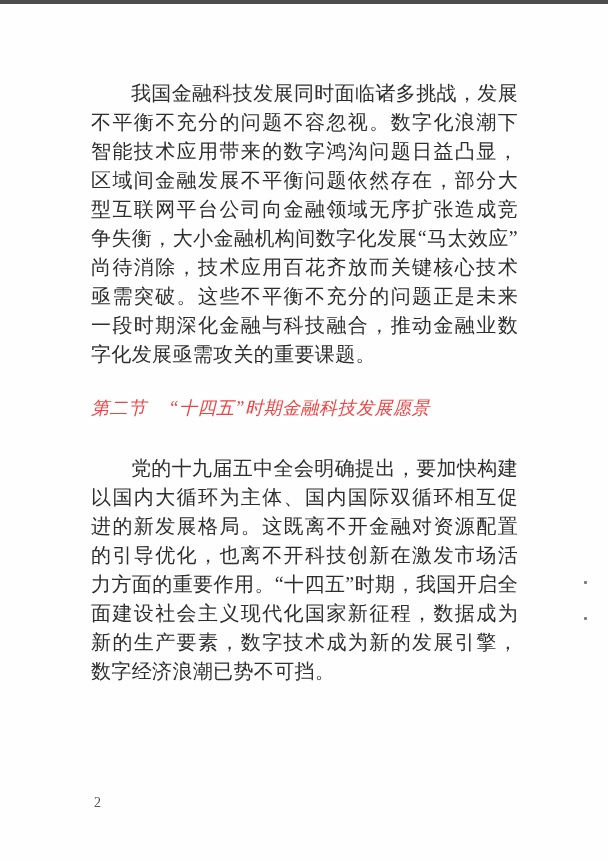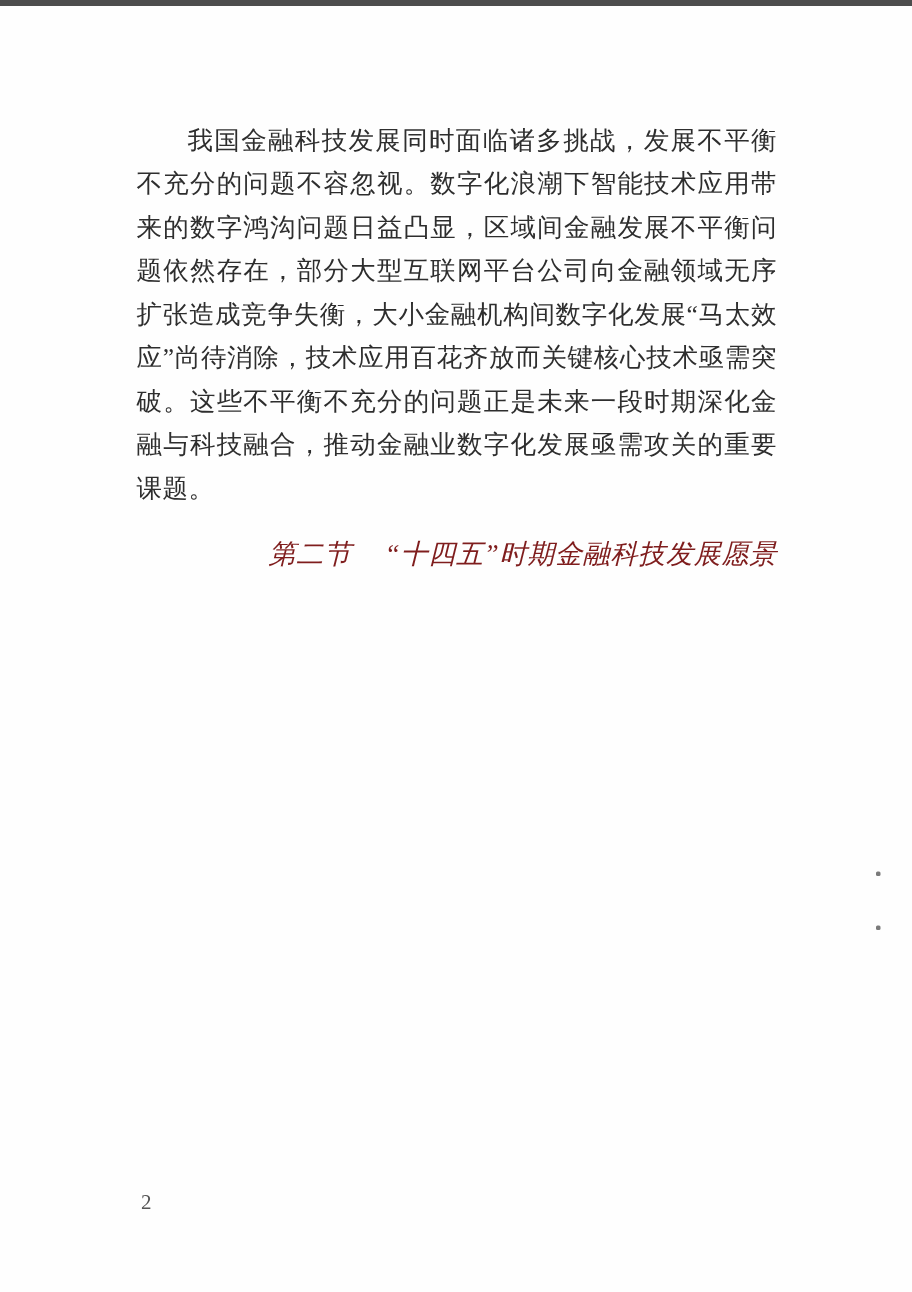--- a/index.html
+++ b/index.html
@@ -25,35 +25,35 @@
   }
   .content {
     position: absolute;
     left: 91px;
     top: 79px;
     width: 427px;
     color: #2e2e2e;
   }
   p.body-para {
     margin: 0;
-    font-size: 17px;
+    font-size: 20px;
     line-height: 29px;
     letter-spacing: 0.35px;
     text-align: justify;
     text-indent: 2em;
     color: #2e2e2e;
   }
   h2.section-heading {
-    margin: 15px 0 31px 0;
+    margin: 25px 0 31px 0;
     font-size: 18px;
     line-height: 29px;
     font-weight: normal;
     font-style: italic;
-    text-align: right;
-    color: #7f1d1d;
+    text-align: left;
+    color: #ef4444;
     letter-spacing: 0.5px;
     white-space: nowrap;
   }
   h2.section-heading .section-number {
     margin-right: 22px;
   }
   .page-number {
     position: absolute;
     left: 94px;
     top: 794px;
@@ -80,20 +80,21 @@
   <div class="scan-edge-top"></div>
 
   <div class="content">
 
     <p class="body-para">我国金融科技发展同时面临诸多挑战，发展不平衡不充分的问题不容忽视。数字化浪潮下智能技术应用带来的数字鸿沟问题日益凸显，区域间金融发展不平衡问题依然存在，部分大型互联网平台公司向金融领域无序扩张造成竞争失衡，大小金融机构间数字化发展“马太效应”尚待消除，技术应用百花齐放而关键核心技术亟需突破。这些不平衡不充分的问题正是未来一段时期深化金融与科技融合，推动金融业数字化发展亟需攻关的重要课题。</p>
 
     <h2 class="section-heading">
       <span class="section-number">第二节</span><span>“十四五”时期金融科技发展愿景</span>
     </h2>
 
+    <p class="body-para">党的十九届五中全会明确提出，要加快构建以国内大循环为主体、国内国际双循环相互促进的新发展格局。这既离不开金融对资源配置的引导优化，也离不开科技创新在激发市场活力方面的重要作用。“十四五”时期，我国开启全面建设社会主义现代化国家新征程，数据成为新的生产要素，数字技术成为新的发展引擎，数字经济浪潮已势不可挡。</p>
 
 
   </div>
 
   <div class="page-number">2</div>
 
   <div class="speck speck-1"></div>
   <div class="speck speck-2"></div>
 
 </div>

